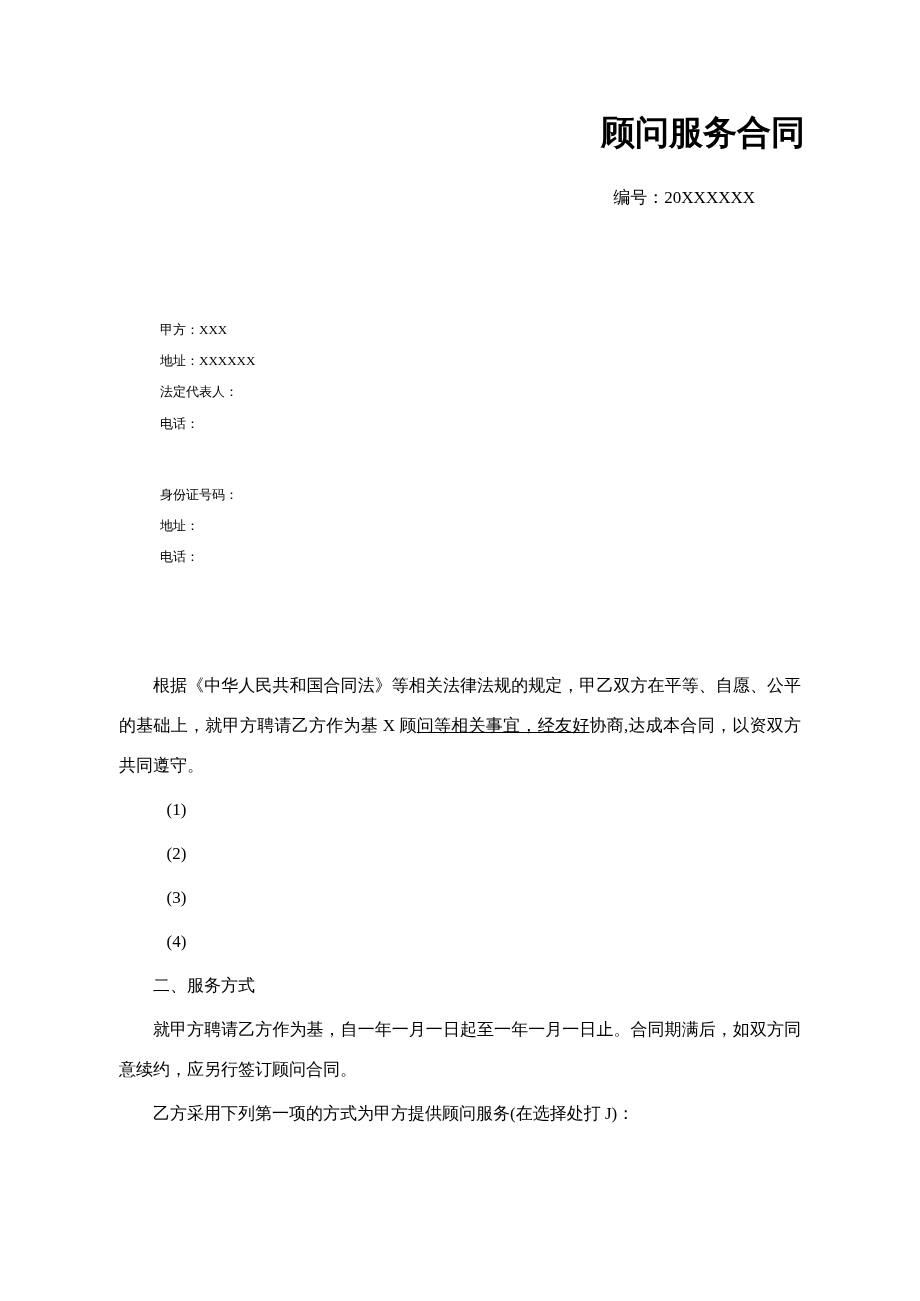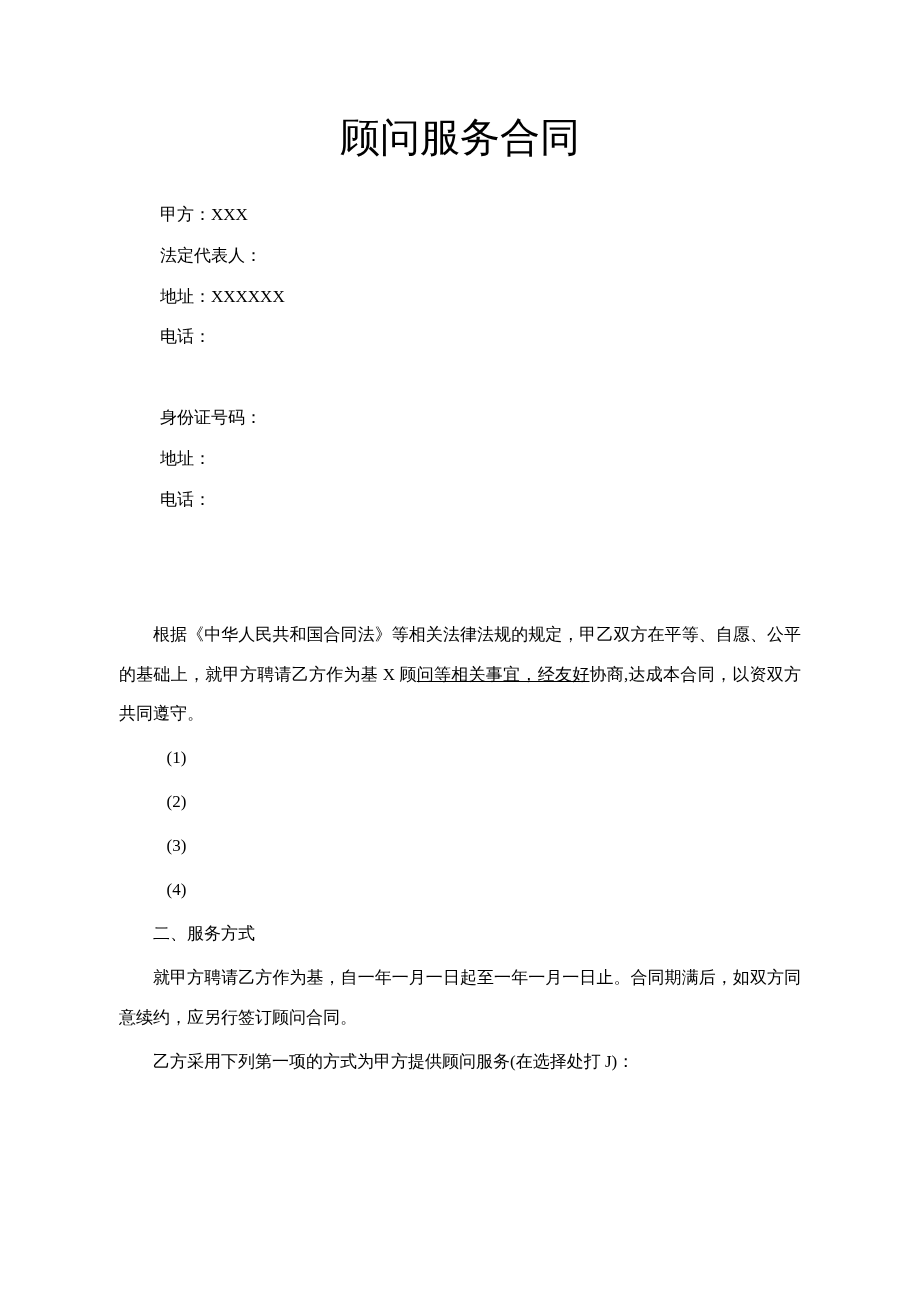--- a/index.html
+++ b/index.html
@@ -12,36 +12,36 @@
       height: 1301px;
       background: #ffffff;
       font-family: "SimSun", "宋体", serif;
       color: #000000;
       position: relative;
     }
     .page {
       padding: 110px 115px 80px 115px;
     }
     .title {
-      text-align: center;
-      font-size: 40px;
-      font-weight: normal;
+      text-align: right;
+      font-size: 34px;
+      font-weight: bold;
       margin-bottom: 30px;
     }
     .number-line {
       text-align: right;
       font-size: 17px;
       padding-right: 50px;
       margin-bottom: 105px;
     }
     .party-block {
       margin-bottom: 40px;
     }
     .party-line {
-      font-size: 17px;
+      font-size: 13px;
       line-height: 2.4;
       padding-left: 45px;
     }
     .after-parties-gap {
       height: 50px;
     }
     .body-text {
       font-size: 17px;
       line-height: 2.35;
       text-align: justify;
@@ -62,30 +62,33 @@
     .underline {
       text-decoration: underline;
     }
   </style>
 </head>
 <body>
 
 <div class="page">
   <h1 class="title">顾问服务合同</h1>
 
+  <div class="number-line">
+    <span>编号：</span><span>20XXXXXX</span>
+  </div>
 
   <div class="party-block">
     <div class="party-line">
       <span>甲方：</span><span>XXX</span>
     </div>
     <div class="party-line">
-      <span>法定代表人：</span><span></span>
+      <span>地址：</span><span>XXXXXX</span>
     </div>
     <div class="party-line">
-      <span>地址：</span><span>XXXXXX</span>
+      <span>法定代表人：</span><span></span>
     </div>
     <div class="party-line">
       <span>电话：</span><span></span>
     </div>
   </div>
 
   <div class="party-block">
     <div class="party-line">
       <span>身份证号码：</span><span></span>
     </div>

